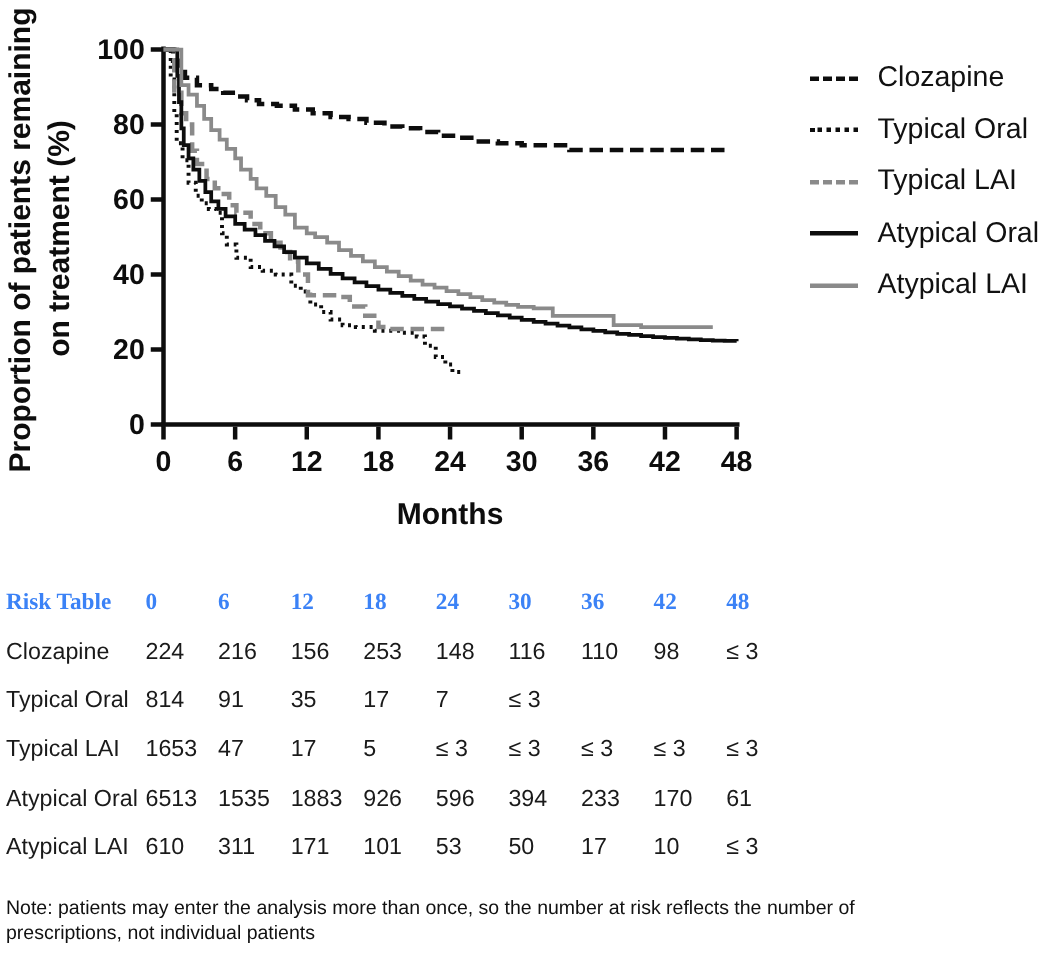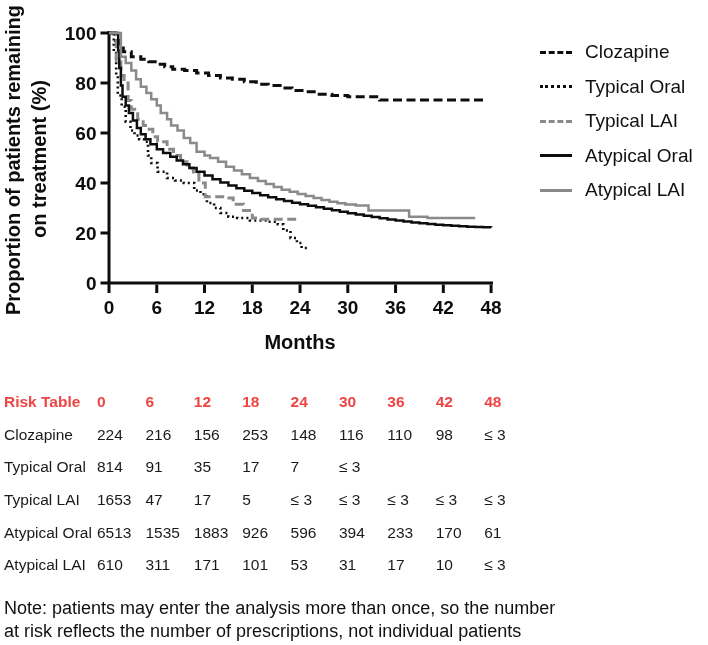--- a/index.html
+++ b/index.html
@@ -21,26 +21,26 @@
   .legend-label{font-size:19px;color:#111;white-space:nowrap;}
   
   .risk-table{
     position:absolute;left:4px;top:386px;
     display:grid;
     grid-template-columns:93px repeat(9,48.4px);
     grid-auto-rows:32.6px;
     align-items:center;
     font-size:15.5px;color:#1a1a1a;
   }
-  .risk-table .hdr{font-weight:bold;color:#ef4444;}
+  .risk-table .hdr{font-weight:bold;color:#3b82f6;font-family:Liberation Serif, serif;}
   .risk-table span{white-space:nowrap;}
   
   .note{
     position:absolute;left:4px;top:597px;width:566px;
-    font-size:18px;line-height:1.27;color:#111;
+    font-size:13px;line-height:1.27;color:#111;
   }
 </style>
 </head>
 <body>
 
 <div class="page">
 
   <svg id="plot-svg" class="plot-svg" width="530" height="362" viewBox="0 0 530 362">
 
     <text class="axis-title" x="20" y="160" text-anchor="middle" transform="rotate(-90 20 160)">Proportion of patients remaining</text>
@@ -164,21 +164,21 @@
       <span>394</span>
       <span>233</span>
       <span>170</span>
       <span>61</span>
       <span>Atypical LAI</span>
       <span>610</span>
       <span>311</span>
       <span>171</span>
       <span>101</span>
       <span>53</span>
-      <span>31</span>
+      <span>50</span>
       <span>17</span>
       <span>10</span>
       <span>≤ 3</span>
     </div>
 
   <div class="note">Note: patients may enter the analysis more than once, so the number at risk reflects the number of prescriptions, not individual patients</div>
 
 </div>
 
 </body></html>

